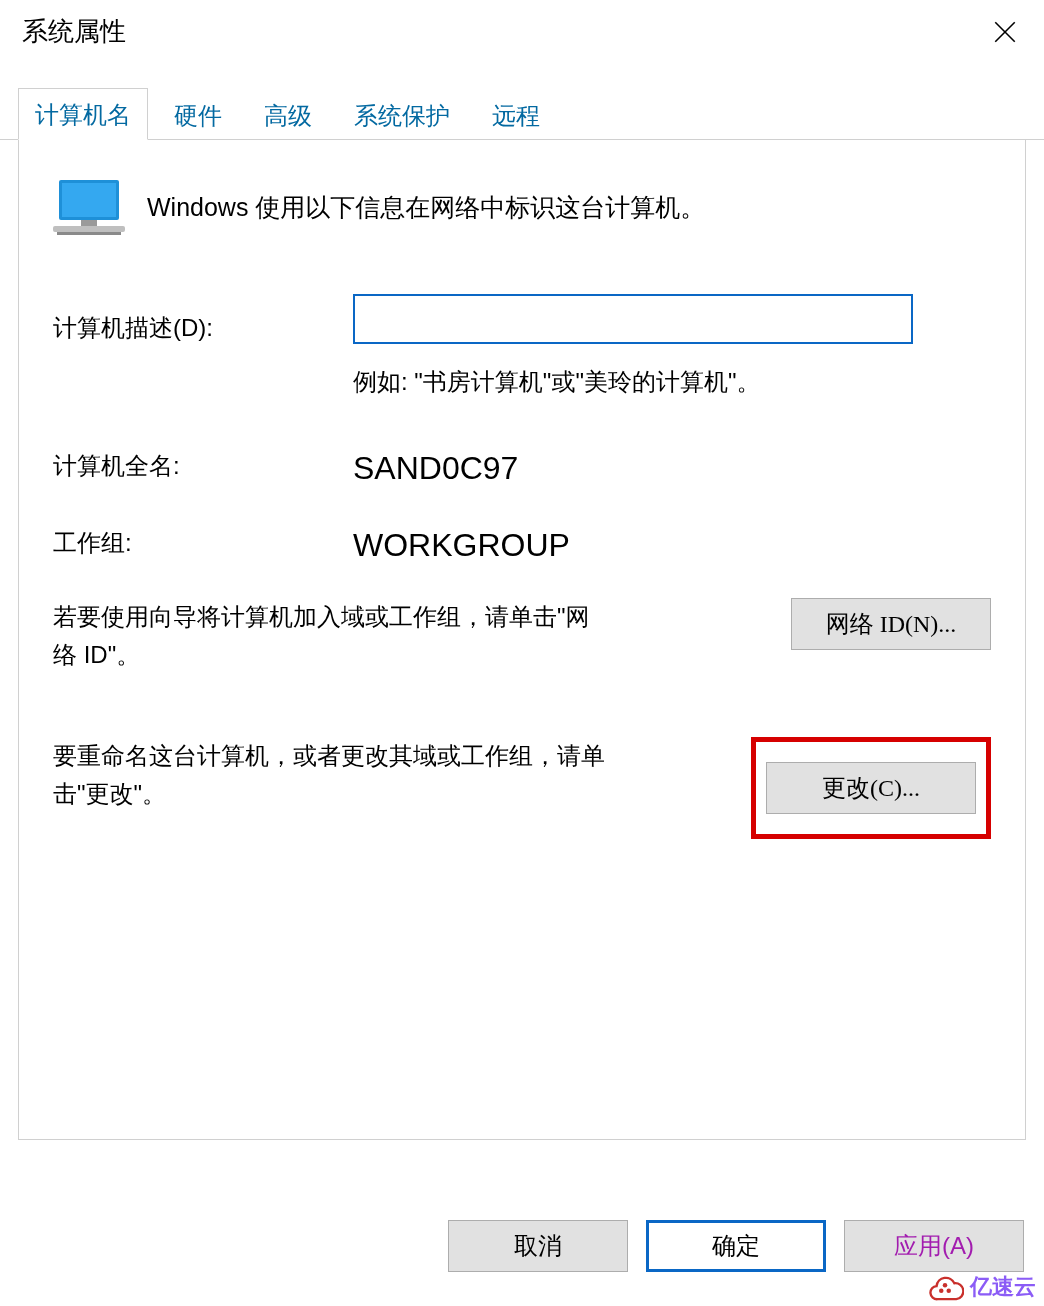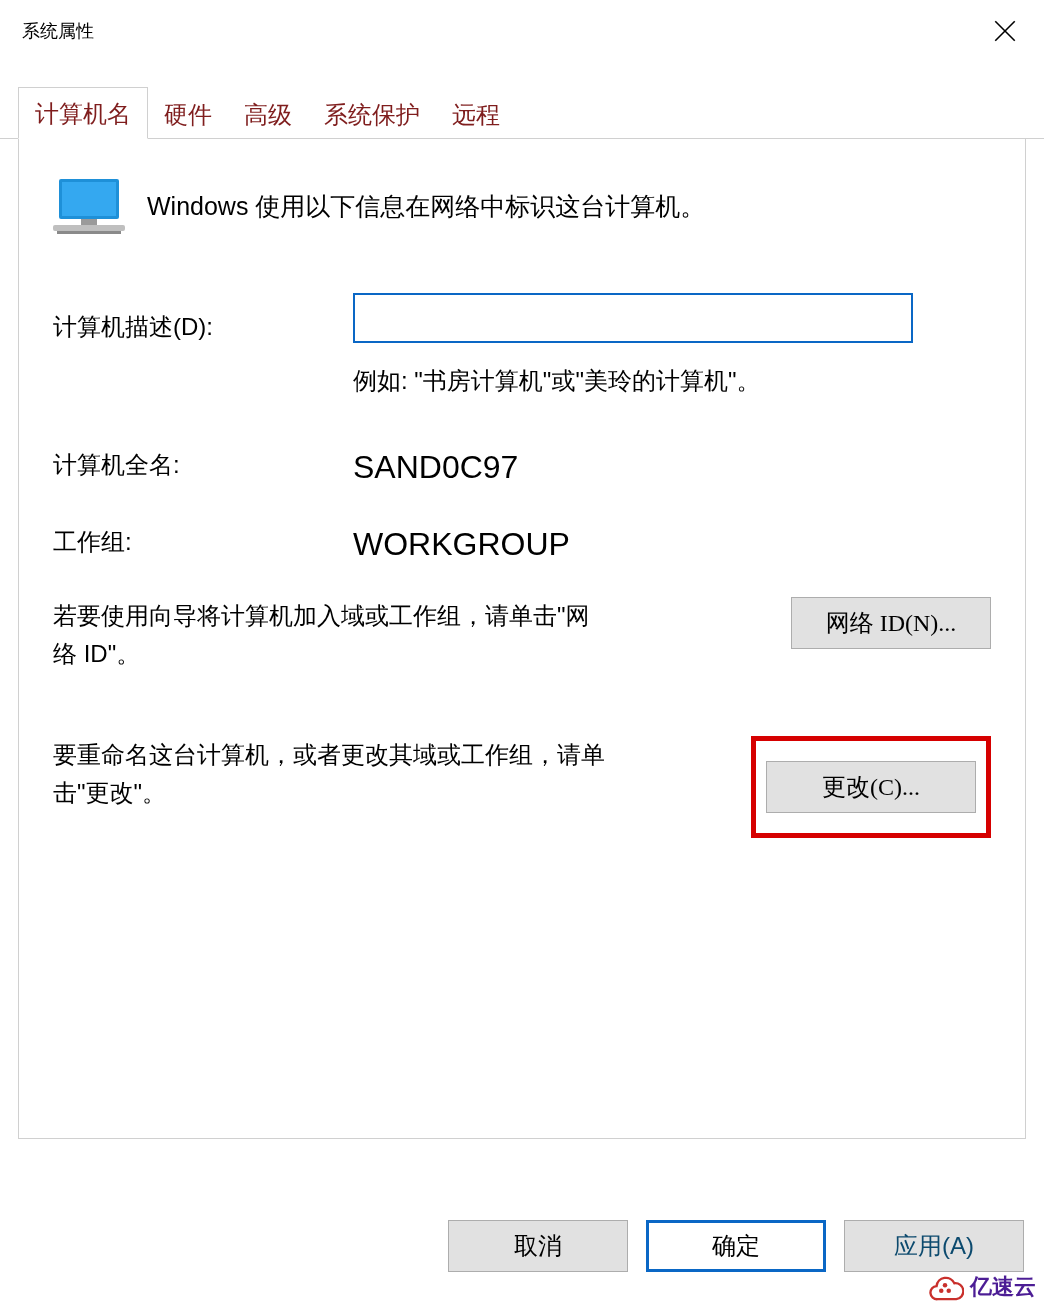--- a/index.html
+++ b/index.html
@@ -13,40 +13,40 @@
     height: 1306px;
     position: relative;
     overflow: hidden;
   }
   .titlebar {
     display: flex;
     align-items: center;
     justify-content: space-between;
     padding: 14px 22px 10px 22px;
   }
-  .titlebar .title { font-size: 18px; }
+  .titlebar .title { font-size: 26px; }
   .close-x {
     width: 34px; height: 34px;
     display: flex; align-items: center; justify-content: center;
     cursor: default;
   }
   .close-x svg { width: 26px; height: 26px; }
   .tab-row {
     display: flex;
     align-items: flex-end;
     padding: 0 18px;
     margin-top: 28px;
     border-bottom: 1px solid #d0d0d0;
     position: relative;
   }
   .tab {
     padding: 10px 16px 8px 16px;
-    margin-right: 0;
-    font-size: 24px;
-    color: #7f1d1d;
+    margin-right: 10px;
+    font-size: 24px;
+    color: #0369a1;
     cursor: default;
     position: relative;
     top: 1px;
   }
   .tab.active {
     border: 1px solid #d0d0d0;
     border-bottom: 1px solid #fff;
     background: #fff;
   }
   .panel {
@@ -120,26 +120,26 @@
     font-size: 24px;
     font-family: inherit;
     border: 1px solid #adadad;
     background: #e1e1e1;
     cursor: default;
   }
   .footer-btn.primary {
     border: 3px solid #0a67c5;
     background: #fff;
   }
-  .footer-btn.disabled { color: #0c4a6e; }
+  .footer-btn.disabled { color: #a21caf; }
   .watermark {
     position: absolute;
     right: 8px; bottom: 4px;
     display: flex; align-items: center; gap: 6px;
-    font-size: 22px; color: #4c1d95; font-weight: bold;
+    font-size: 22px; color: #8b5cf6; font-weight: bold;
   }
   .watermark svg { width: 38px; height: 30px; }
 </style>
 </head>
 <body>
 
 <div class="titlebar">
   <div class="title">系统属性</div>
   <div class="close-x">
     <svg viewBox="0 0 24 24">

